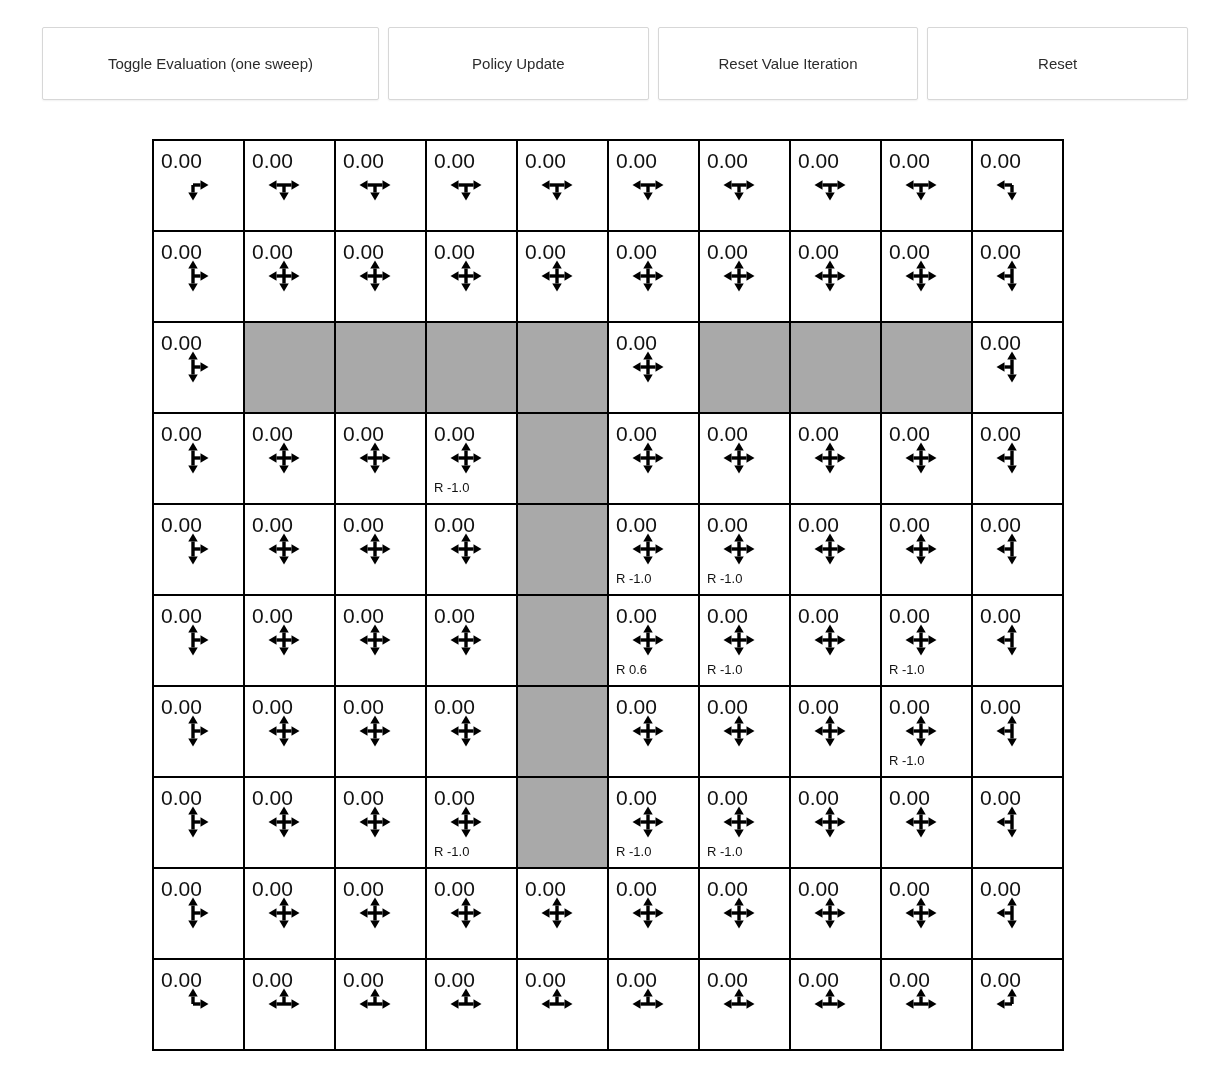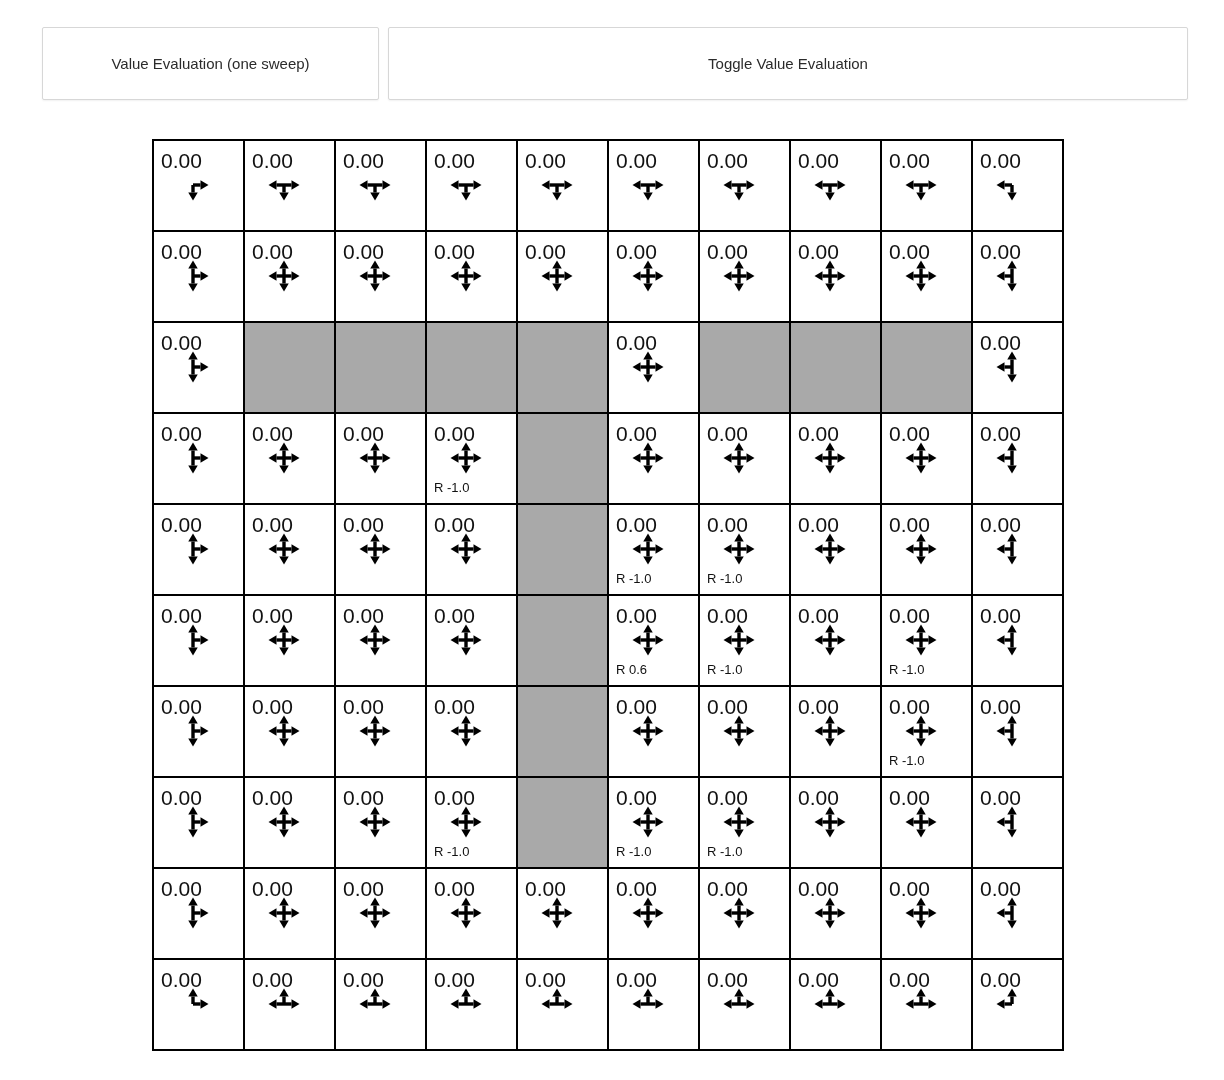--- a/index.html
+++ b/index.html
@@ -70,22 +70,24 @@
     font-size: 13px;
     line-height: 1;
     color: #111111;
     white-space: nowrap;
   }
 </style>
 </head>
 <body>
 
 <div class="toolbar">
-  <button class="btn btn-wide">Value Evaluation (one sweep)</button>
-  <button class="btn">Toggle Value Evaluation</button>
+  <button class="btn btn-wide">Toggle Evaluation (one sweep)</button>
+  <button class="btn">Policy Update</button>
+  <button class="btn">Reset Value Iteration</button>
+  <button class="btn">Reset</button>
 </div>
 
 <div class="grid" id="grid">
     <div class="cell">
       <span class="value" style="color: rgb(17, 17, 17);">0.00</span>
       <svg width="36" height="36" viewBox="0 0 36 36" class="arrows">
         <line x1="18" y1="18" x2="18" y2="25.5" stroke="#000000" stroke-width="3.4"></line>
         <polygon points="18,33.5 13.25,25.5 22.75,25.5" fill="#000000"></polygon>
         <line x1="18" y1="18" x2="25.5" y2="18" stroke="#000000" stroke-width="3.4"></line>
         <polygon points="33.5,18 25.5,22.75 25.5,13.25" fill="#000000"></polygon>

